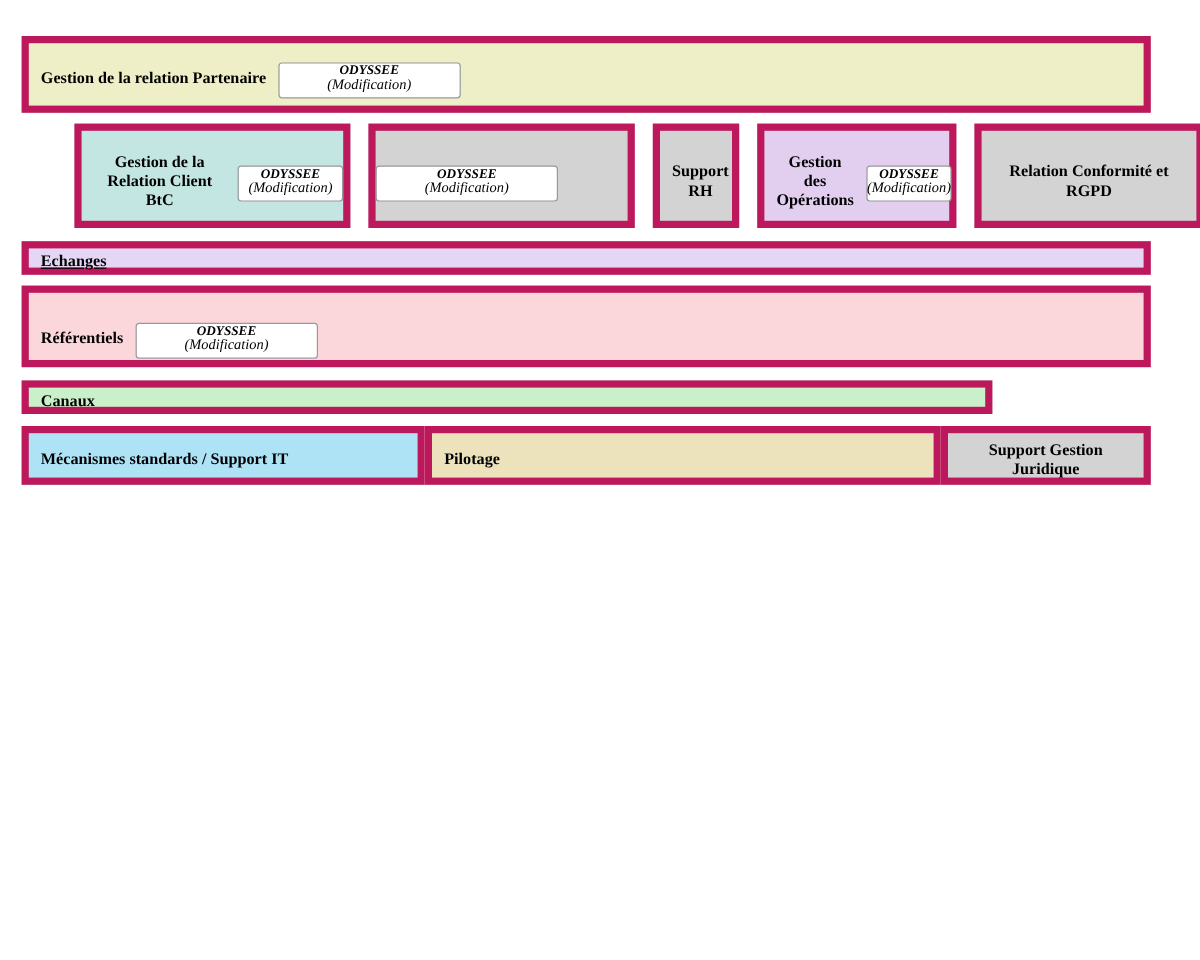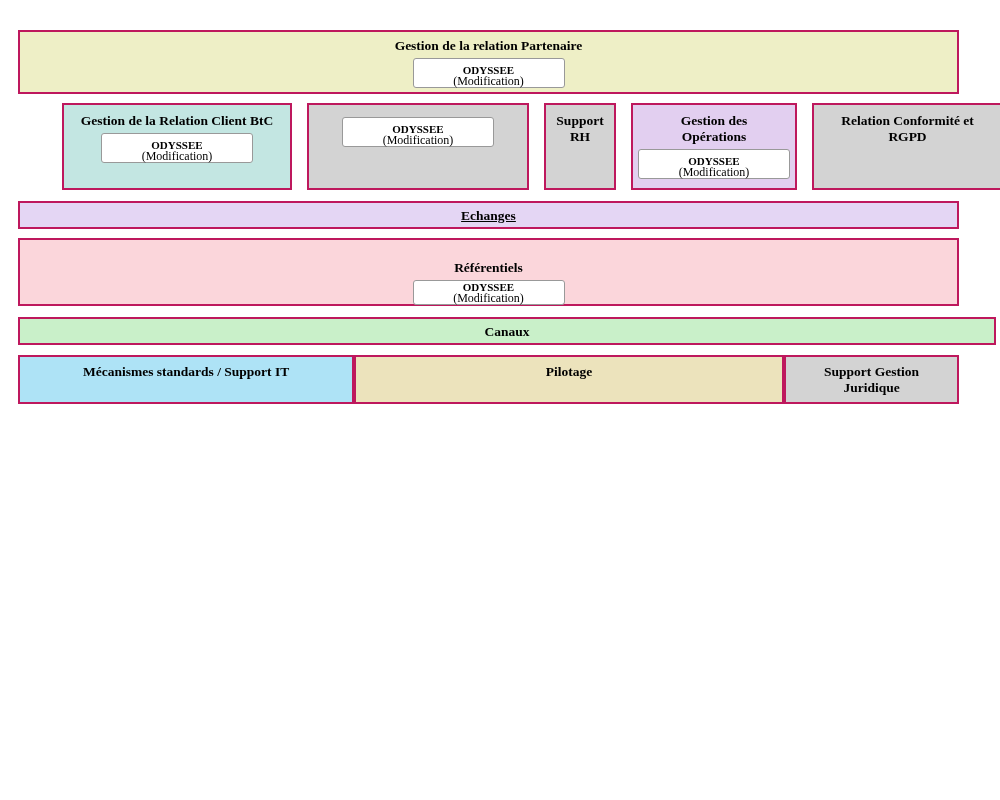--- a/index.html
+++ b/index.html
@@ -13,23 +13,23 @@
     font-family: "Liberation Serif", "DejaVu Serif", serif;
     color: #000000;
   }
   .canvas {
     position: relative;
     width: 1000px;
     height: 800px;
   }
   .block {
     box-sizing: border-box;
-    border: 2px solid #be185d;
+    border: 6px solid #be185d;
     display: flex;
-    flex-direction: column;
+    flex-direction: row;
     align-items: center;
     text-align: center;
   }
   .block-title {
     font-weight: bold;
     font-size: 13.5px;
     line-height: 16px;
     padding: 0 10px;
     color: #000000;
   }
@@ -37,21 +37,22 @@
     box-sizing: border-box;
     width: 152px;
     height: 30px;
     margin-top: 4px;
     background: #ffffff;
     border: 1px solid #999999;
     border-radius: 3px;
     display: flex;
     flex-direction: column;
     align-items: center;
-    justify-content: flex-end;
+    justify-content: flex-start;
+    font-style: italic;
   }
   .app-name {
     font-weight: bold;
     font-size: 11px;
     line-height: 12px;
   }
   .app-qualifier {
     font-size: 12px;
     line-height: 11px;
   }
@@ -87,21 +88,21 @@
   
   #row-referentiels {
     position: absolute; left: 18px; top: 238px;
     width: 941px; height: 68px;
     padding-top: 20px;
     background: #fbd6db;
   }
   
   #row-canaux {
     position: absolute; left: 18px; top: 317px;
-    width: 978px; height: 28px;
+    width: 809px; height: 28px;
     padding-top: 5px;
     background: #c9f0c9;
   }
   
   #row6 {
     position: absolute; left: 18px; top: 355px;
     width: 941px; height: 49px;
     display: flex; justify-content: flex-start;
   }
   #row6 .block { height: 49px; padding-top: 7px; }

